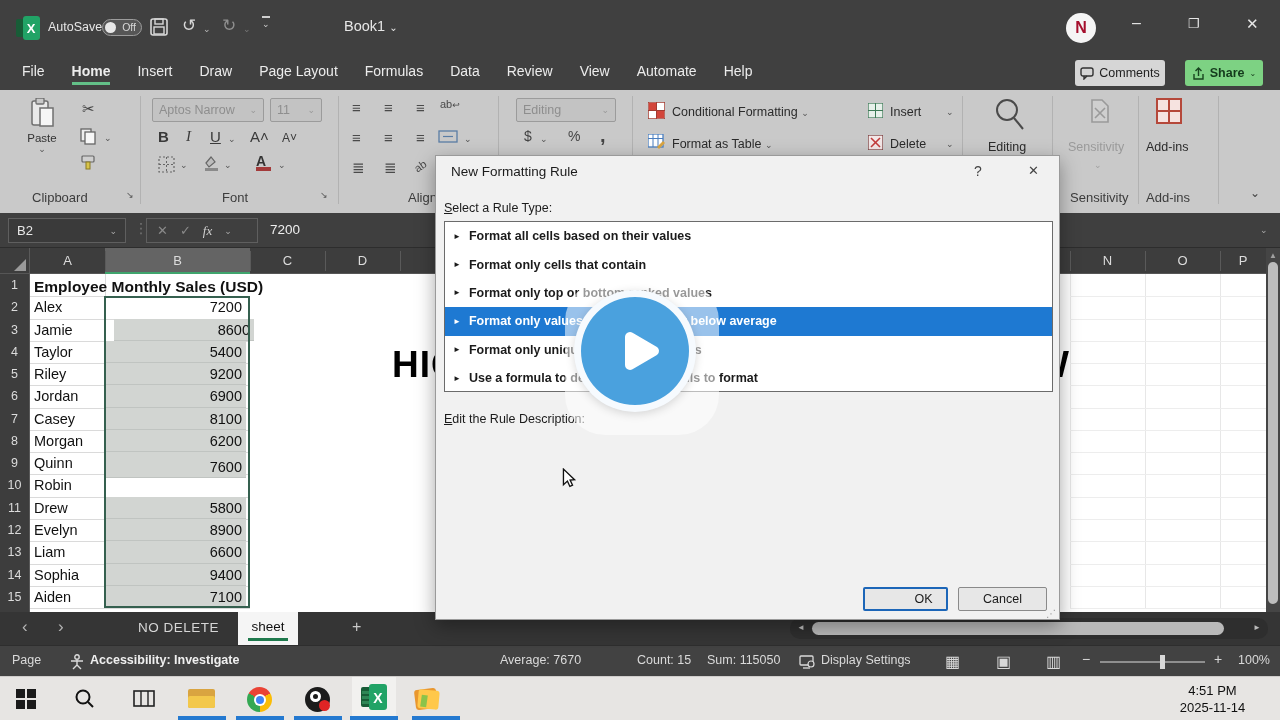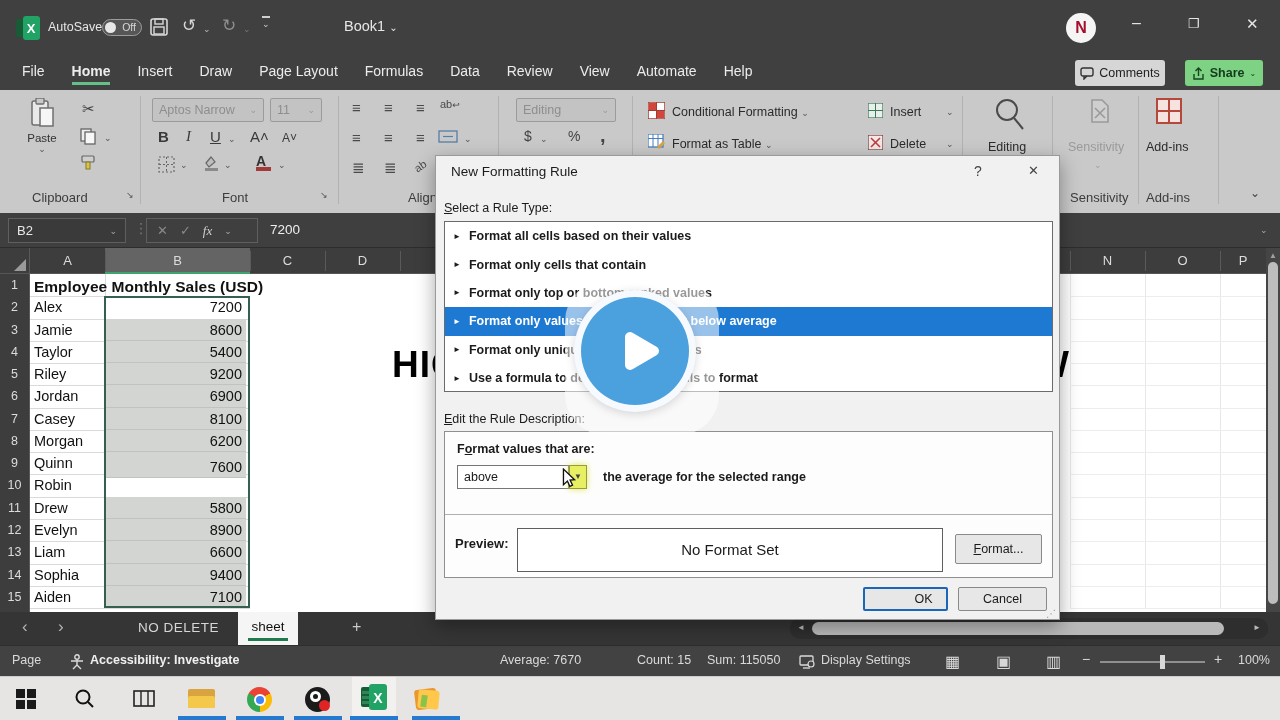--- a/index.html
+++ b/index.html
@@ -366,21 +366,21 @@
       <div class="hline2" style="top: 563.51px;"></div>
       <div class="rownum" style="top: 563.51px;">14</div>
       <div class="hline" style="top: 585.78px;"></div>
       <div class="hline2" style="top: 585.78px;"></div>
       <div class="rownum" style="top: 585.78px;">15</div>
       <div class="hline" style="top: 608.05px;"></div>
       <div class="hline2" style="top: 608.05px;"></div>
       <div class="cell-name" style="top: 296.27px;">Alex</div>
       <div class="cell-value" style="top: 296.27px;">7200</div>
       <div class="cell-name" style="top: 318.54px;">Jamie</div>
-      <div class="cell-value shaded" style="top: 318.54px;">8600</div>
+      <div class="cell-value shaded" style="top: 318.54px; margin-left: 8px;">8600</div>
       <div class="cell-name" style="top: 340.81px;">Taylor</div>
       <div class="cell-value shaded" style="top: 340.81px;">5400</div>
       <div class="cell-name" style="top: 363.08px;">Riley</div>
       <div class="cell-value shaded" style="top: 363.08px;">9200</div>
       <div class="cell-name" style="top: 385.35px;">Jordan</div>
       <div class="cell-value shaded" style="top: 385.35px;">6900</div>
       <div class="cell-name" style="top: 407.62px;">Casey</div>
       <div class="cell-value shaded" style="top: 407.62px;">8100</div>
       <div class="cell-name" style="top: 429.89px;">Morgan</div>
       <div class="cell-value shaded" style="top: 429.89px;">6200</div>
@@ -428,30 +428,20 @@
         <div class="rule-item">
           <span class="rule-arrow">►</span>
           <span>Format only unique or duplicate values</span>
         </div>
         <div class="rule-item">
           <span class="rule-arrow">►</span>
           <span>Use a formula to determine which cells to format</span>
         </div>
       </div>
     <span class="abs" style="left:8px;top:256px"><u>E</u>dit the Rule Description:</span>
-    <div class="descbox">
-      <span class="abs" style="left:12px;top:10px;font-weight:bold">F<u>o</u>rmat values that are:</span>
-      <div class="dd-field">above</div>
-      <div class="dd-btn">▼</div>
-      <span class="abs" style="left:158px;top:38px;font-weight:600">the average for the selected range</span>
-      <div class="abs" style="left:0;top:82px;width:607px;height:1px;background:#b0b0b0"></div>
-      <span class="abs" style="left:10px;top:104px;font-weight:bold;font-size:13px">Preview:</span>
-      <div class="abs" style="left:72px;top:96px;width:426px;height:44px;background:#fff;border:1px solid #5f5f5f;text-align:center;line-height:42px;font-size:15px">No Format Set</div>
-      <div class="btn" style="left:510px;top:102px;width:87px;height:30px;line-height:28px"><u>F</u>ormat...</div>
-    </div>
     <div class="btn default" style="left:427px;top:431px;width:85px;height:24px;line-height:20px">OK</div>
     <div class="btn" style="left:522px;top:431px;width:89px;height:24px;line-height:22px">Cancel</div>
     <span class="abs" style="right:3px;bottom:0;color:#9a9a9a;font-size:10px">⋰</span>
   </div>
 
   <div class="abs play-wrap">
     <div class="play-circle">
       <svg width="52" height="52" viewBox="0 0 52 52" style="margin-left:7px">
         <path d="M17,12 L17,40 L41,26 Z" fill="#ffffff" stroke="#ffffff" stroke-width="10" stroke-linejoin="round"></path>
       </svg>
@@ -544,15 +534,19 @@
     <div class="abs" style="left:414px;top:10px;width:26px;height:24px">
       <div style="position:absolute;left:1px;top:2px;width:22px;height:20px;background:#e9972e;border-radius:3px;transform:rotate(-7deg)"></div>
       <div style="position:absolute;left:4px;top:3px;width:21px;height:19px;background:#ffc84a;border-radius:3px;transform:rotate(5deg)"></div>
       <div style="position:absolute;left:7px;top:8px;width:6px;height:12px;background:#8bc34a;transform:rotate(8deg)"></div>
     </div>
     <div class="runbar" style="left:178px"></div>
     <div class="runbar" style="left:236px"></div>
     <div class="runbar" style="left:294px"></div>
     <div class="runbar" style="left:350px;width:48px"></div>
     <div class="runbar" style="left:412px"></div>
+    <div class="clock">
+      <div>4:51 PM</div>
+      <div>2025-11-14</div>
+    </div>
   </div>
 
 </div>
 
 </body></html>

